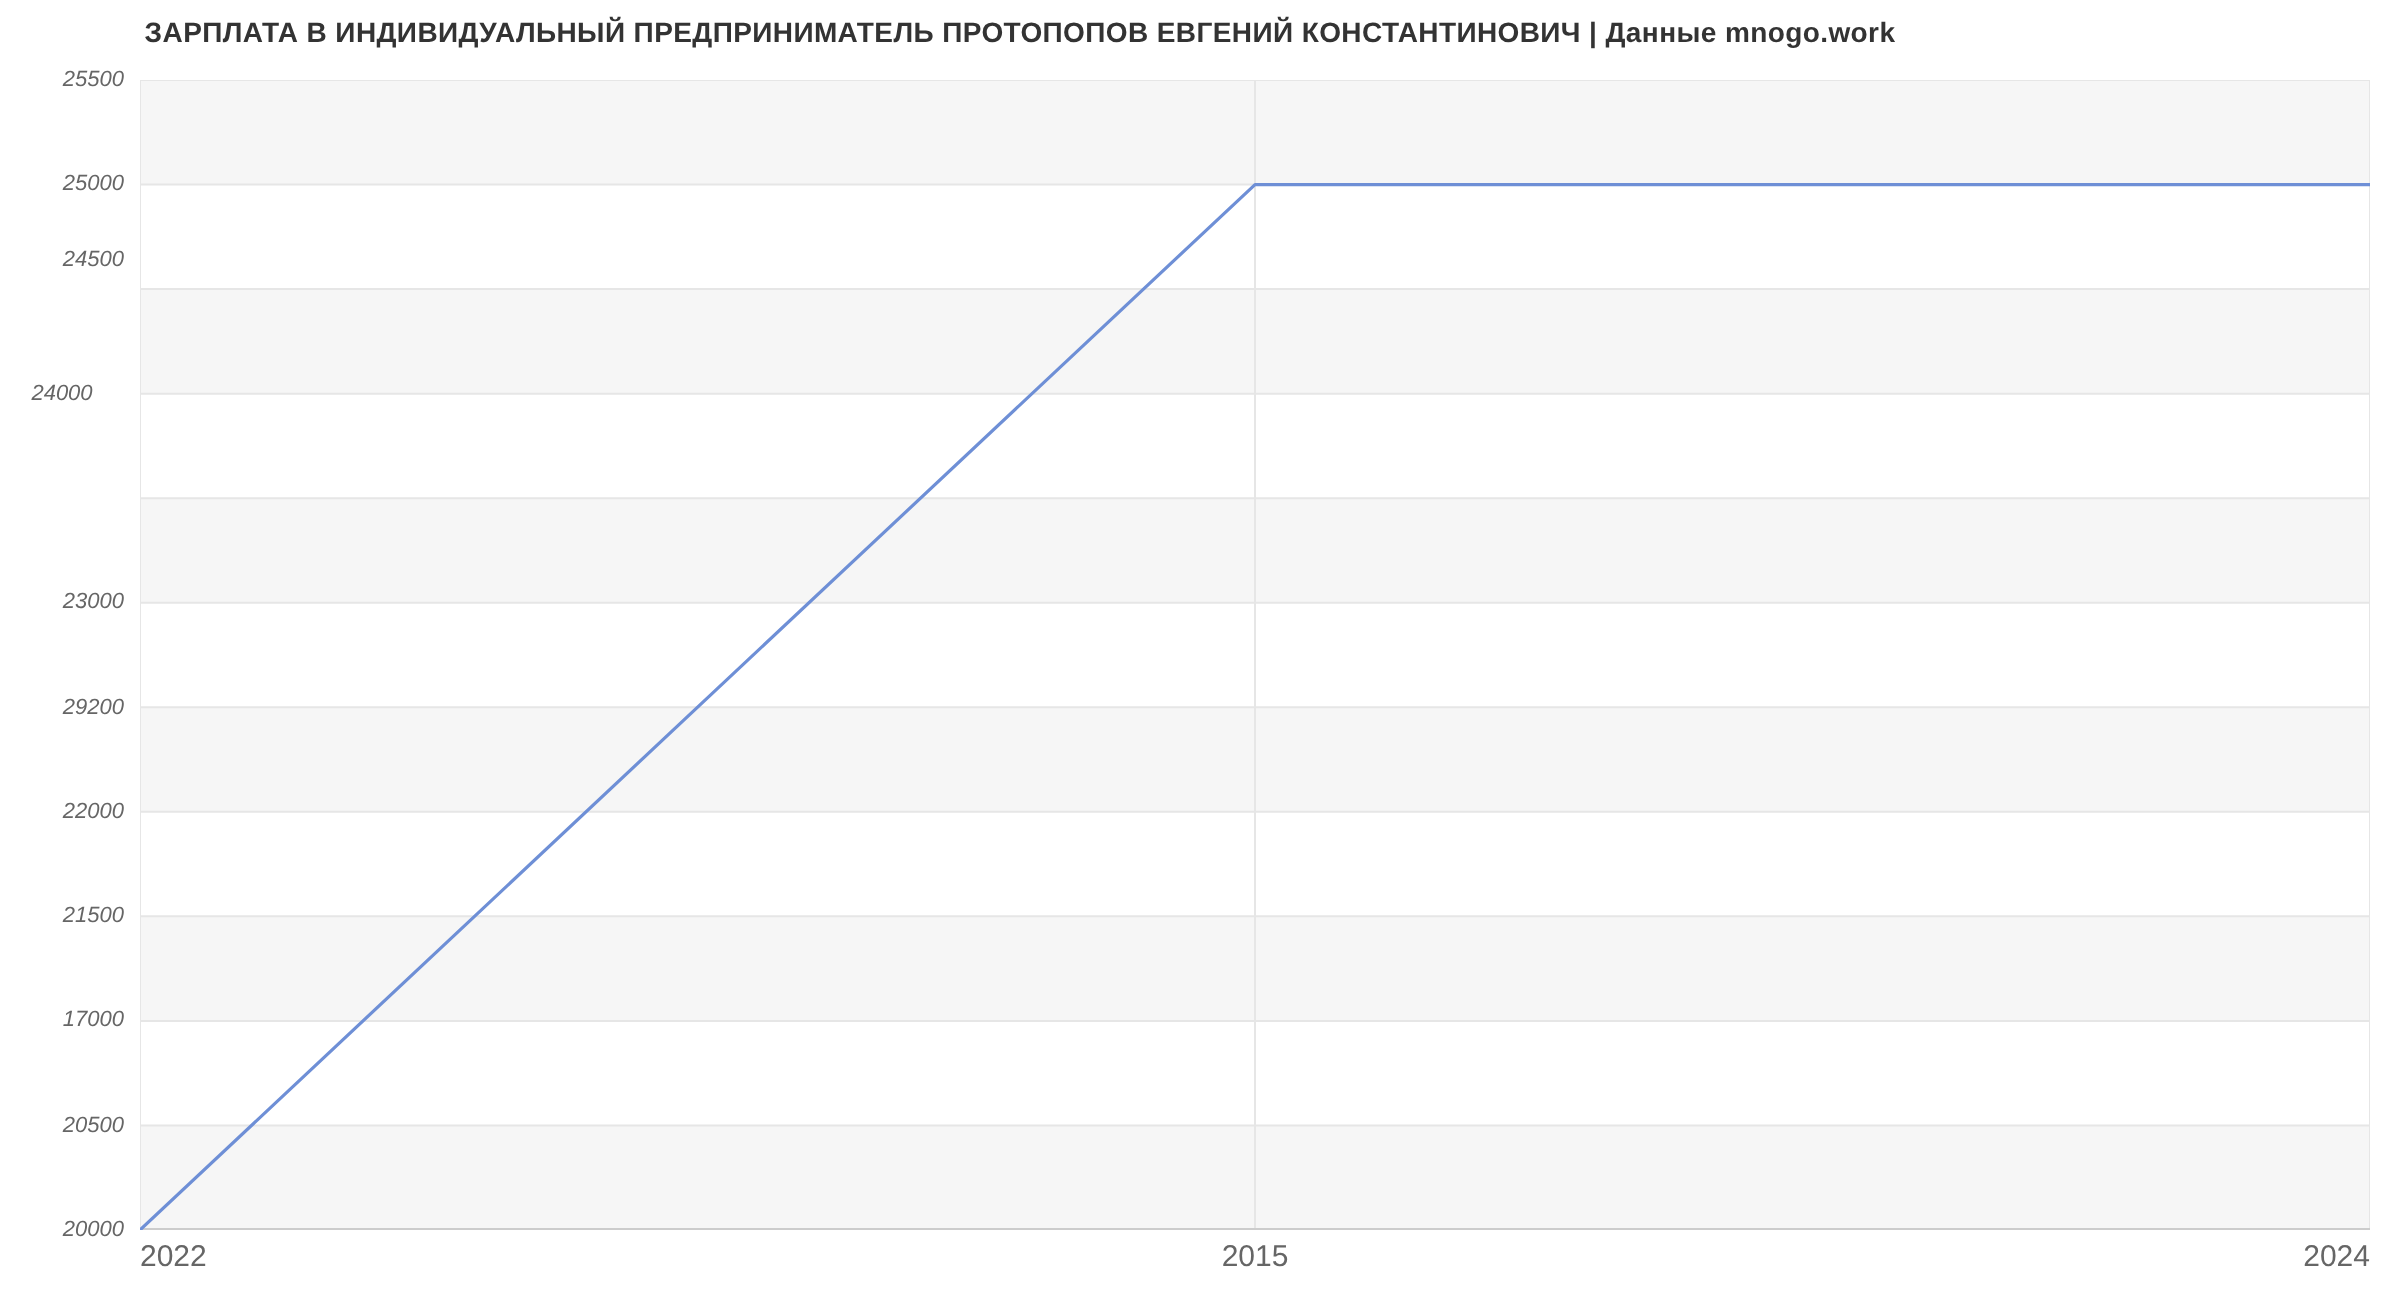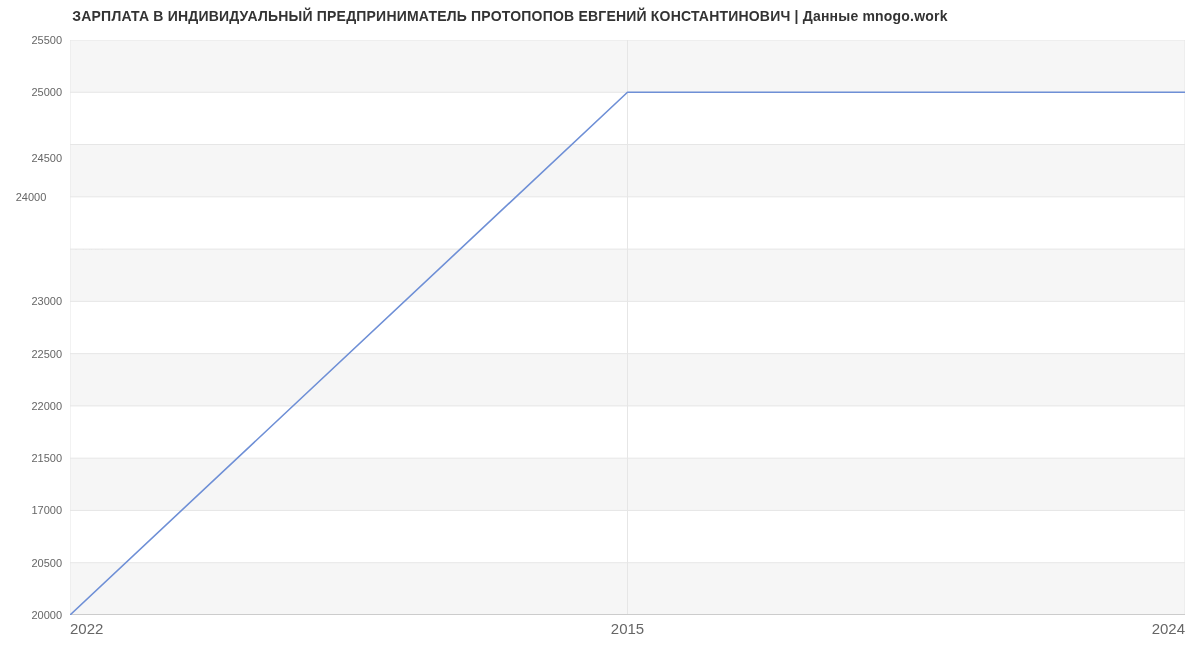--- a/index.html
+++ b/index.html
@@ -41,20 +41,21 @@
     display: block;
   }
   .y-tick-label {
     position: absolute;
     left: 0;
     width: 62px;
     text-align: right;
     font-size: 11px;
     color: #666666;
     transform: translateY(-50%);
+    font-style: italic;
   }
   .x-tick-label {
     position: absolute;
     top: 620px; 
     font-size: 15px;
     color: #666666;
     transform: translateX(-50%);
     white-space: nowrap;
   }
 </style>
@@ -64,25 +65,25 @@
 <div class="chart-wrap">
 
   <div class="title">ЗАРПЛАТА В ИНДИВИДУАЛЬНЫЙ ПРЕДПРИНИМАТЕЛЬ ПРОТОПОПОВ ЕВГЕНИЙ КОНСТАНТИНОВИЧ | Данные mnogo.work</div>
 
   <div id="y-ticks">
       <div class="y-tick-label" style="top: 615px;">20000</div>
       <div class="y-tick-label" style="top: 562.727px;">20500</div>
       <div class="y-tick-label" style="top: 510.455px;">17000</div>
       <div class="y-tick-label" style="top: 458.182px;">21500</div>
       <div class="y-tick-label" style="top: 405.909px;">22000</div>
-      <div class="y-tick-label" style="top: 353.636px;">22500</div>
+      <div class="y-tick-label" style="top: 353.636px;">29200</div>
       <div class="y-tick-label" style="top: 301.364px;">23000</div>
       <div class="y-tick-label" style="top: 249.091px; padding-left: 41px;">23500</div>
       <div class="y-tick-label" style="top: 196.818px; text-align: center;">24000</div>
-      <div class="y-tick-label" style="top: 158px;">24500</div>
+      <div class="y-tick-label" style="top: 130px;">24500</div>
       <div class="y-tick-label" style="top: 92.2727px;">25000</div>
       <div class="y-tick-label" style="top: 40px;">25500</div>
     </div>
 
   <div id="x-ticks">
       <div class="x-tick-label" style="transform: translateX(0px); left: 70px;">2022</div>
       <div class="x-tick-label" style="left: 627.5px;">2015</div>
       <div class="x-tick-label" style="transform: translateX(-100%); left: 1185px;">2024</div>
     </div>
 

